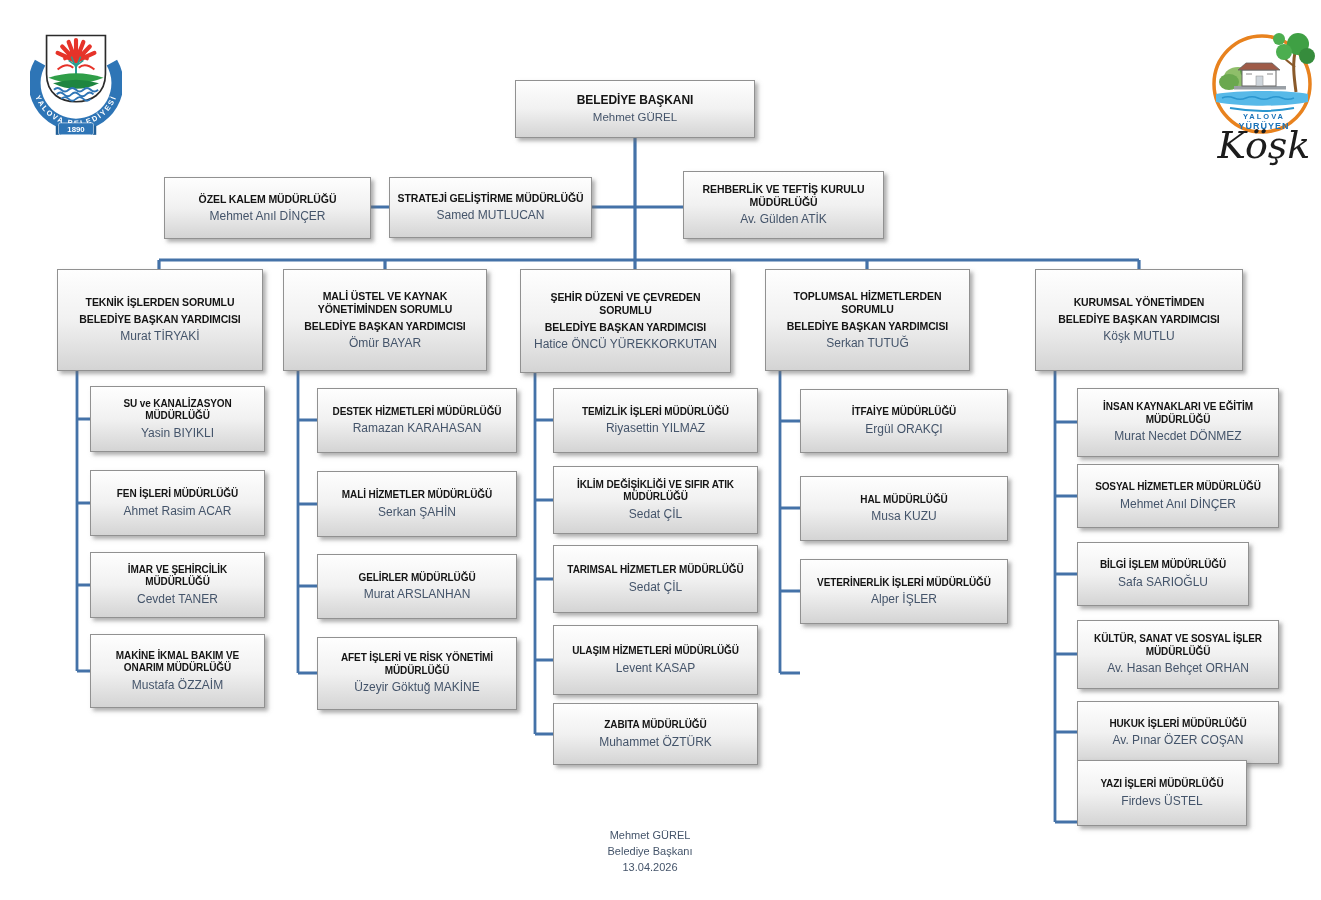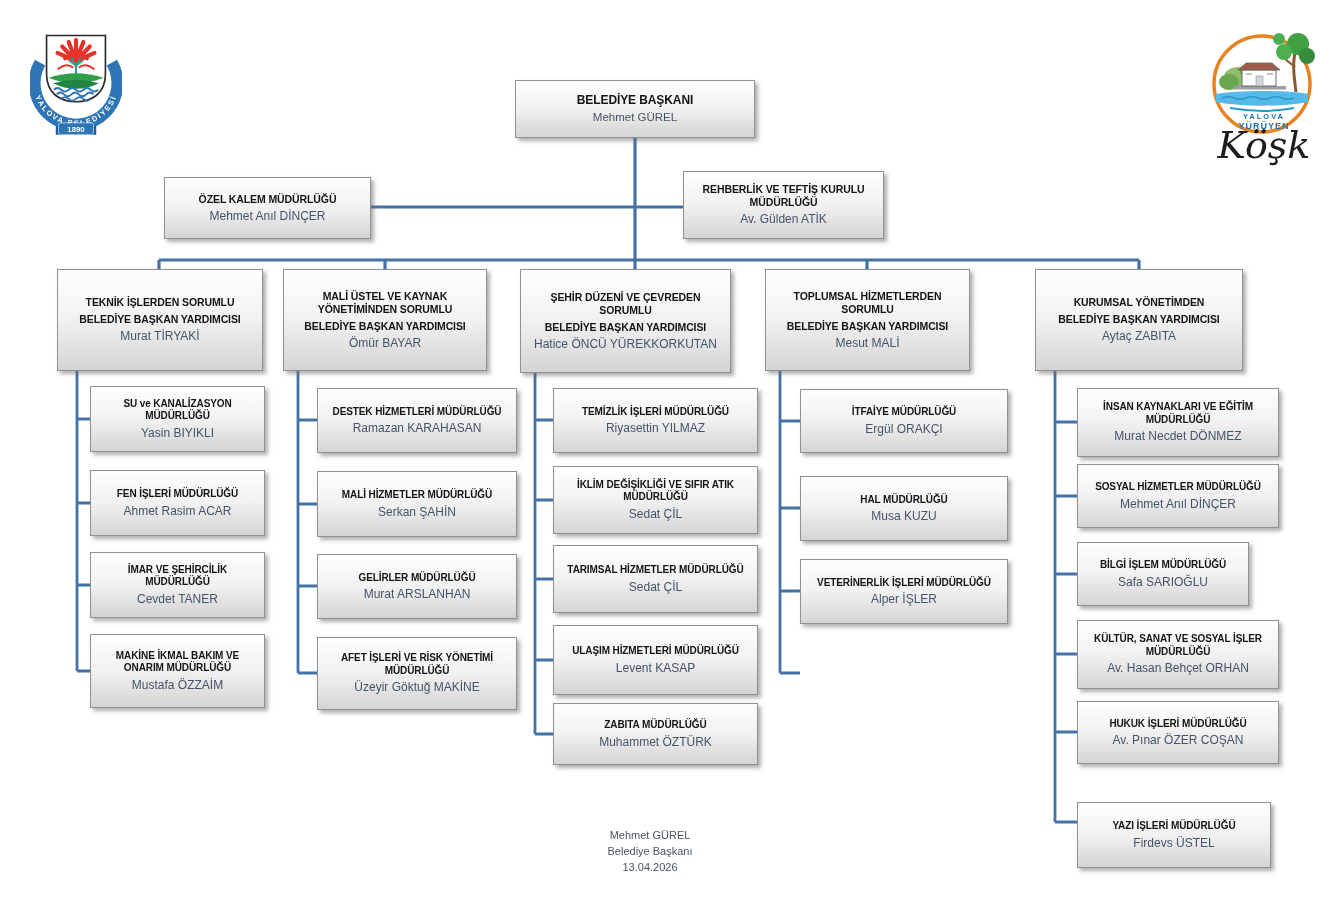--- a/index.html
+++ b/index.html
@@ -115,20 +115,24 @@
 
   <div class="node mayor" style="left:515px;top:80px;width:240px;height:58px">
     <div class="bt">BELEDİYE BAŞKANI</div>
     <div class="bn">Mehmet GÜREL</div>
   </div>
 
   <div class="node staff" style="left:164px;top:177px;width:207px;height:62px">
     <div class="bt">ÖZEL KALEM MÜDÜRLÜĞÜ</div>
     <div class="bn">Mehmet Anıl DİNÇER</div>
   </div>
+  <div class="node staff" style="left:389px;top:177px;width:203px;height:61px">
+    <div class="bt">STRATEJİ GELİŞTİRME MÜDÜRLÜĞÜ</div>
+    <div class="bn">Samed MUTLUCAN</div>
+  </div>
   <div class="node staff" style="left:683px;top:171px;width:201px;height:68px">
     <div class="bt">REHBERLİK VE TEFTİŞ KURULU MÜDÜRLÜĞÜ</div>
     <div class="bn">Av. Gülden ATİK</div>
   </div>
 
   <div class="node dep" style="left:57px;top:269px;width:206px;height:102px">
     <div class="bt">TEKNİK İŞLERDEN SORUMLU</div>
     <div class="bt t2">BELEDİYE BAŞKAN YARDIMCISI</div>
     <div class="bn">Murat TİRYAKİ</div>
   </div>
@@ -138,26 +142,26 @@
     <div class="bn">Ömür BAYAR</div>
   </div>
   <div class="node dep" style="left:520px;top:269px;width:211px;height:104px">
     <div class="bt">ŞEHİR DÜZENİ VE ÇEVREDEN SORUMLU</div>
     <div class="bt t2">BELEDİYE BAŞKAN YARDIMCISI</div>
     <div class="bn">Hatice ÖNCÜ YÜREKKORKUTAN</div>
   </div>
   <div class="node dep" style="left:765px;top:269px;width:205px;height:102px">
     <div class="bt">TOPLUMSAL HİZMETLERDEN SORUMLU</div>
     <div class="bt t2">BELEDİYE BAŞKAN YARDIMCISI</div>
-    <div class="bn">Mesut MALİ</div>
+    <div class="bn">Serkan TUTUĞ</div>
   </div>
   <div class="node dep" style="left:1035px;top:269px;width:208px;height:102px">
     <div class="bt">KURUMSAL YÖNETİMDEN</div>
     <div class="bt t2">BELEDİYE BAŞKAN YARDIMCISI</div>
-    <div class="bn">Aytaç ZABITA</div>
+    <div class="bn">Köşk MUTLU</div>
   </div>
 
   <div class="node dept" style="left:90px;top:386px;width:175px;height:66px">
     <div class="bt">SU ve KANALİZASYON MÜDÜRLÜĞÜ</div>
     <div class="bn">Yasin BIYIKLI</div>
   </div>
   <div class="node dept" style="left:90px;top:470px;width:175px;height:66px">
     <div class="bt">FEN İŞLERİ MÜDÜRLÜĞÜ</div>
     <div class="bn">Ahmet Rasim ACAR</div>
   </div>
@@ -234,21 +238,21 @@
     <div class="bn">Safa SARIOĞLU</div>
   </div>
   <div class="node dept" style="left:1077px;top:620px;width:202px;height:69px">
     <div class="bt">KÜLTÜR, SANAT VE SOSYAL İŞLER MÜDÜRLÜĞÜ</div>
     <div class="bn">Av. Hasan Behçet ORHAN</div>
   </div>
   <div class="node dept" style="left:1077px;top:701px;width:202px;height:63px">
     <div class="bt">HUKUK İŞLERİ MÜDÜRLÜĞÜ</div>
     <div class="bn">Av. Pınar ÖZER COŞAN</div>
   </div>
-  <div class="node dept" style="left:1077px;top:802px;width:194px;height:66px">
+  <div class="node dept" style="left:1077px;top:760px;width:170px;height:66px">
     <div class="bt">YAZI İŞLERİ MÜDÜRLÜĞÜ</div>
     <div class="bn">Firdevs ÜSTEL</div>
   </div>
 
   <div class="footer">
     <div>Mehmet GÜREL</div>
     <div>Belediye Başkanı</div>
     <div>13.04.2026</div>
   </div>
 

